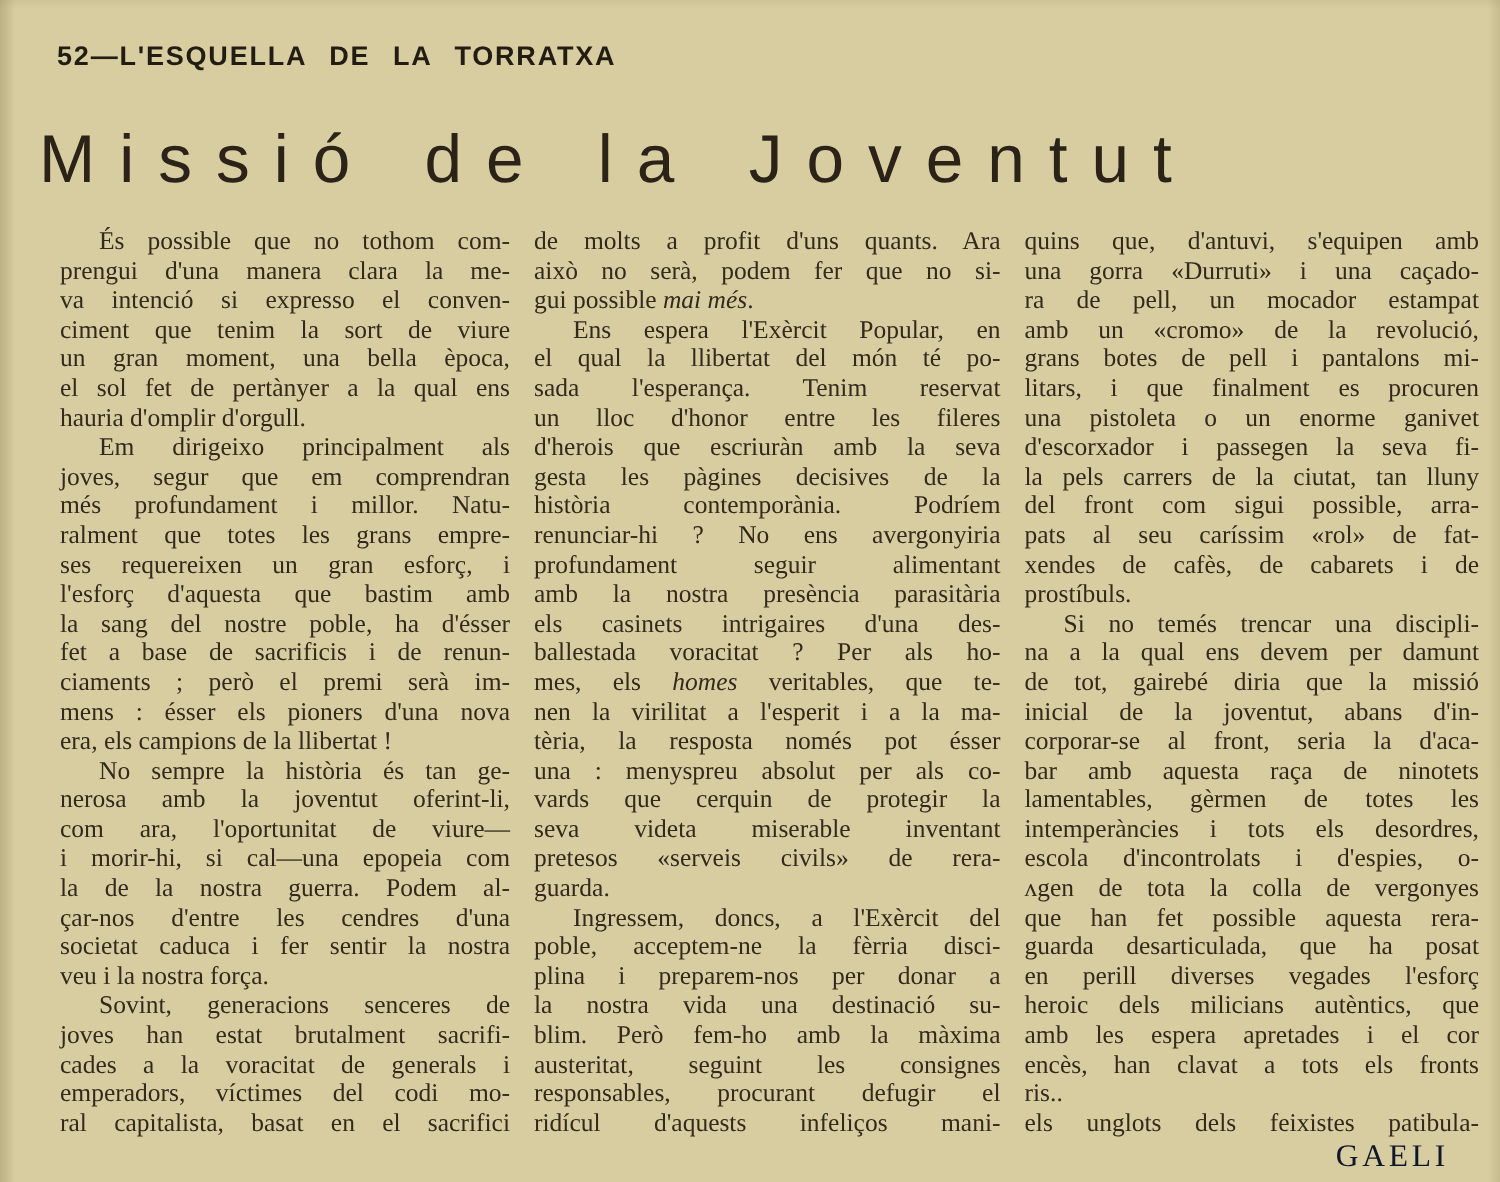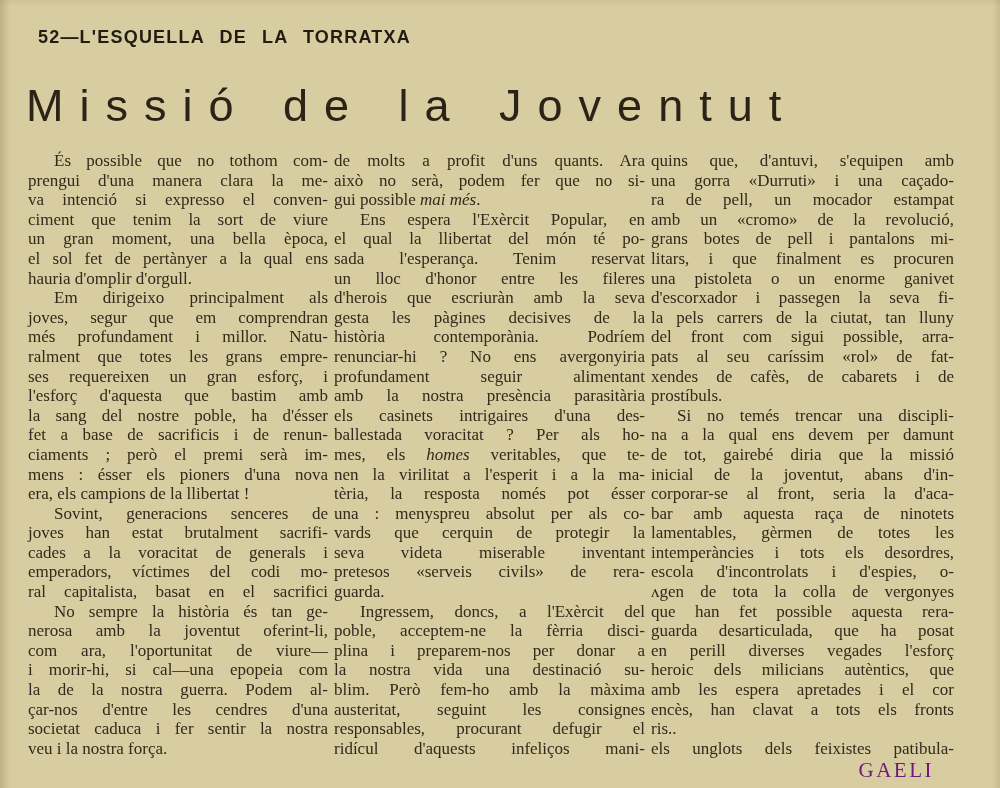--- a/index.html
+++ b/index.html
@@ -31,42 +31,42 @@
     font-size:45px;
     line-height:58px;
     letter-spacing:16px;
     word-spacing:5px;
     color:#2b2318;
     white-space:nowrap;
   }
   .columns{
     display:flex;
     margin-top:16px;
-    padding-left:28px;
-    gap:6px;
+    padding-left:40px;
+    gap:16px;
   }
   .col{font-size:17px;line-height:19.6px;}
   .col-0{width:300px;}
   .col-1{width:311px;}
   .col-2{width:303px;}
   .line{
     text-align:justify;
     text-align-last:justify;
     height:19.6px;
     overflow:visible;
   }
   .line.pend{text-align-last:left;font-family:Liberation Serif, serif;}
   .line.indent{text-indent:26px;}
   .signature{
     margin-top:3px;
     text-align:right;
     padding-right:20px;
     font-size:21px;
     letter-spacing:2.5px;
-    color:#701a75;
+    color:#0f172a;
   }
 </style>
 </head>
 <body>
 
 <div class="header">52—L'ESQUELLA DE LA TORRATXA</div>
 
 <div class="title">Missió de la Joventut</div>
 
 <div class="columns" id="columns">
@@ -87,35 +87,35 @@
         <div class="line">ralment que totes les grans empre-</div>
         <div class="line">ses requereixen un gran esforç, i</div>
         <div class="line">l'esforç d'aquesta que bastim amb</div>
         <div class="line">la sang del nostre poble, ha d'ésser</div>
         <div class="line">fet a base de sacrificis i de renun-</div>
         <div class="line">ciaments ; però el premi serà im-</div>
         <div class="line">mens : ésser els pioners d'una nova</div>
         <div class="line pend">era, els campions de la llibertat !</div>
       </div>
       <div>
-        <div class="line indent">Sovint, generacions senceres de</div>
-        <div class="line">joves han estat brutalment sacrifi-</div>
-        <div class="line">cades a la voracitat de generals i</div>
-        <div class="line">emperadors, víctimes del codi mo-</div>
-        <div class="line">ral capitalista, basat en el sacrifici</div>
-      </div>
-      <div>
         <div class="line indent">No sempre la història és tan ge-</div>
         <div class="line">nerosa amb la joventut oferint-li,</div>
         <div class="line">com ara, l'oportunitat de viure—</div>
         <div class="line">i morir-hi, si cal—una epopeia com</div>
         <div class="line">la de la nostra guerra. Podem al-</div>
         <div class="line">çar-nos d'entre les cendres d'una</div>
         <div class="line">societat caduca i fer sentir la nostra</div>
         <div class="line pend">veu i la nostra força.</div>
+      </div>
+      <div>
+        <div class="line indent">Sovint, generacions senceres de</div>
+        <div class="line">joves han estat brutalment sacrifi-</div>
+        <div class="line">cades a la voracitat de generals i</div>
+        <div class="line">emperadors, víctimes del codi mo-</div>
+        <div class="line">ral capitalista, basat en el sacrifici</div>
       </div>
     </div>
     <div class="col col-1">
       <div>
         <div class="line">de molts a profit d'uns quants. Ara</div>
         <div class="line">això no serà, podem fer que no si-</div>
         <div class="line pend">gui possible <i>mai més</i>.</div>
       </div>
       <div>
         <div class="line indent">Ens espera l'Exèrcit Popular, en</div>

